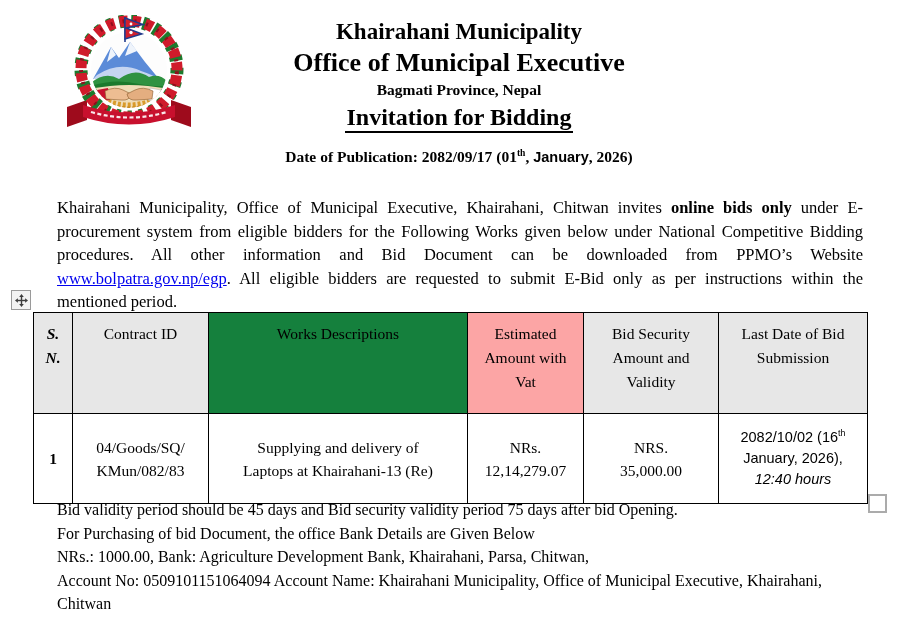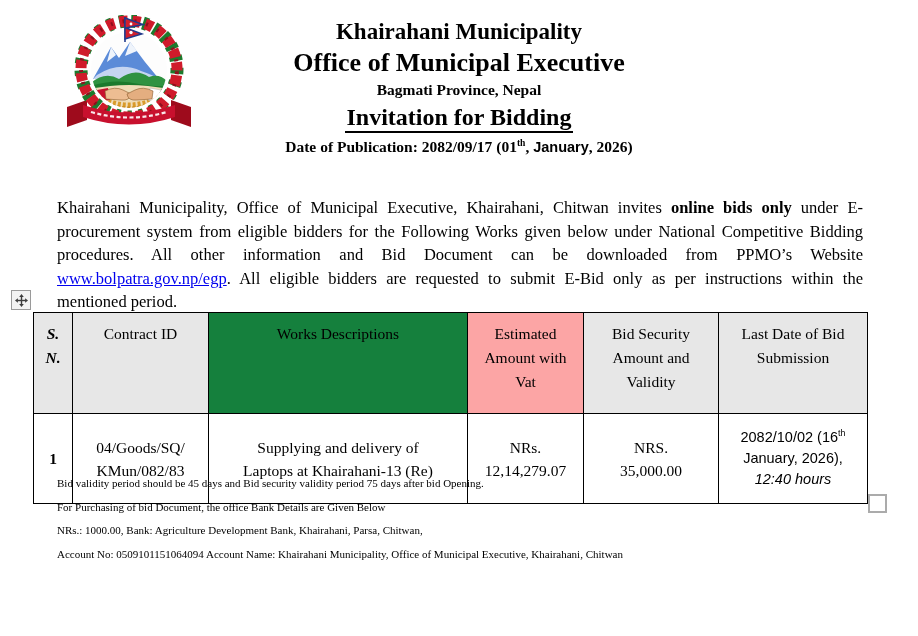--- a/index.html
+++ b/index.html
@@ -11,21 +11,21 @@
   
   .logo { position:absolute; left:63px; top:15px; width:132px; height:121px; }
   .doc-header { position:absolute; left:0; top:17px; width:918px; text-align:center; }
   .title    { font-size:23px; font-weight:bold; line-height:30px; }
   .subtitle { font-size:26px; font-weight:bold; line-height:31px; }
   .addr     { font-size:15.5px; font-weight:bold; line-height:23px; }
   .notice-title {
     display:inline-block; font-size:24px; font-weight:bold; line-height:25px;
     margin-top:4px; border-bottom:2.5px solid #000; padding:0 2px 1px 2px;
   }
-  .pub-date { font-size:15.5px; font-weight:bold; line-height:20px; margin-top:4px; }
+  .pub-date { font-size:15.5px; font-weight:bold; line-height:20px; margin-top:14px; }
   .pub-date .sans-seg { font-family:"Liberation Sans", sans-serif; font-size:14.5px; }
   sup.ord { font-size:0.62em; vertical-align:super; line-height:0; }
 
   
   .intro {
     position:absolute; left:57px; top:196px; width:806px;
     font-size:16.5px; line-height:23.5px; text-align:justify;
   }
   .intro b { font-weight:bold; }
   .link { color:#0000ee; text-decoration:underline; cursor:pointer; }
@@ -61,22 +61,22 @@
   }
   .bid-table td.sn-cell { font-weight:bold; }
   .bid-table td.last-date-cell {
     font-family:"Liberation Sans", sans-serif; font-size:14.5px;
     line-height:21px; white-space:normal; padding:2px 9px;
   }
   .time-italic { font-style:italic; }
 
   
   .notes {
-    position:absolute; left:57px; top:472px; width:812px;
-    font-size:11px; line-height:23.5px;
+    position:absolute; left:57px; top:498px; width:812px;
+    font-size:16px; line-height:23.5px;
   }
   .notes p { margin:0; }
 </style>
 </head>
 <body>
 
 <div class="page">
 
   <div class="logo">
     <svg width="132" height="121" viewBox="0 0 132 121">

